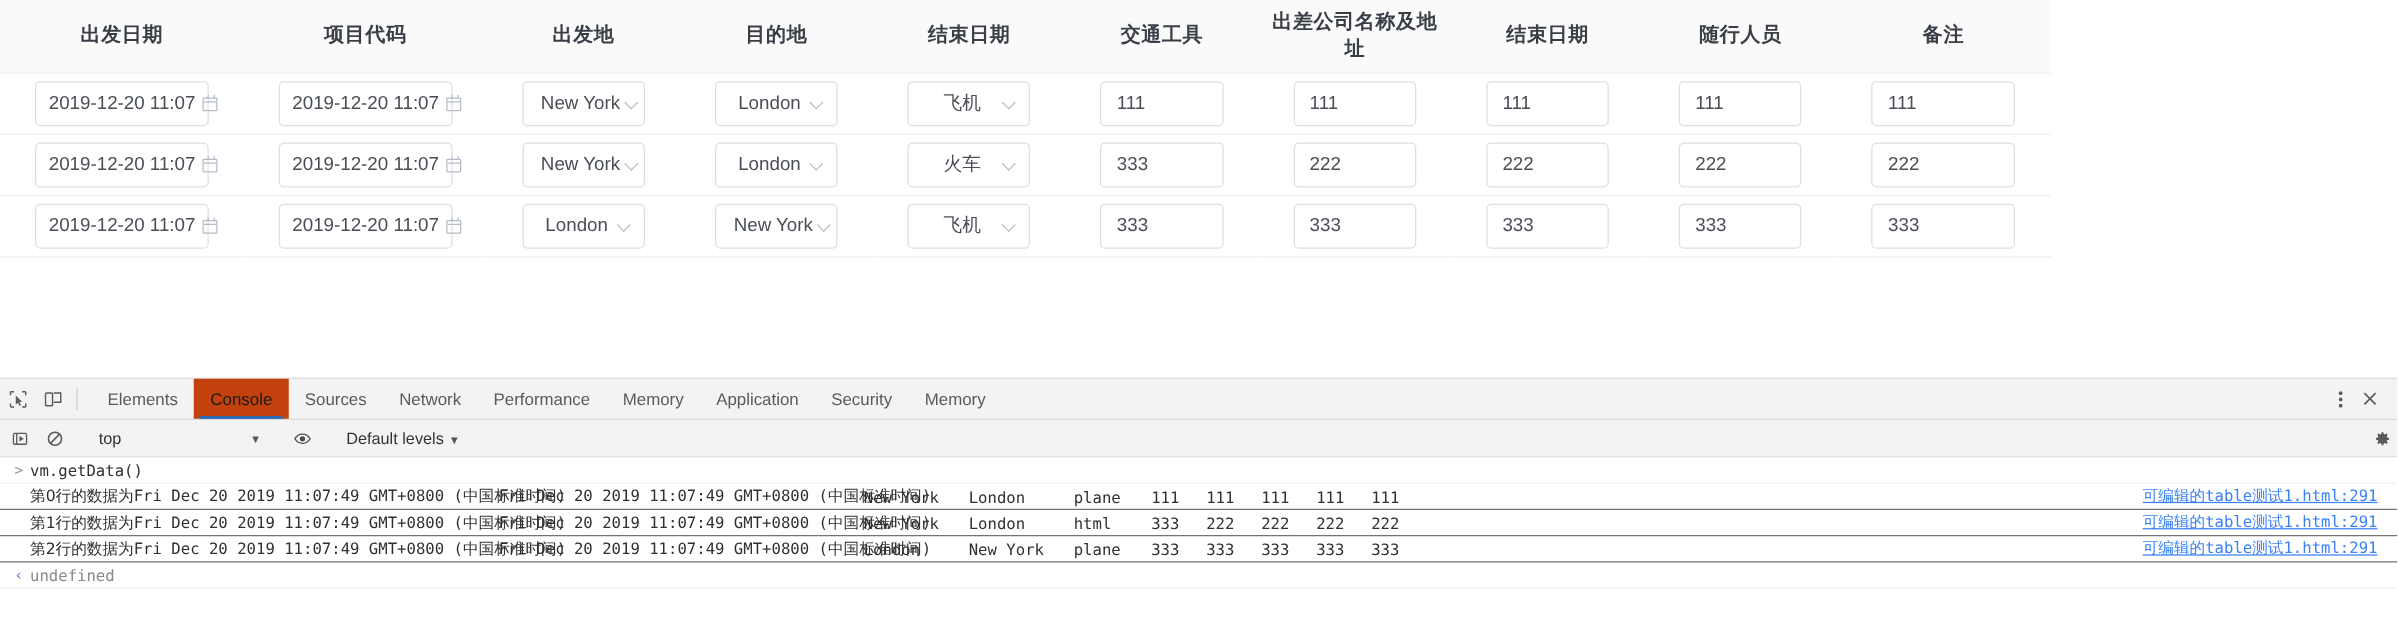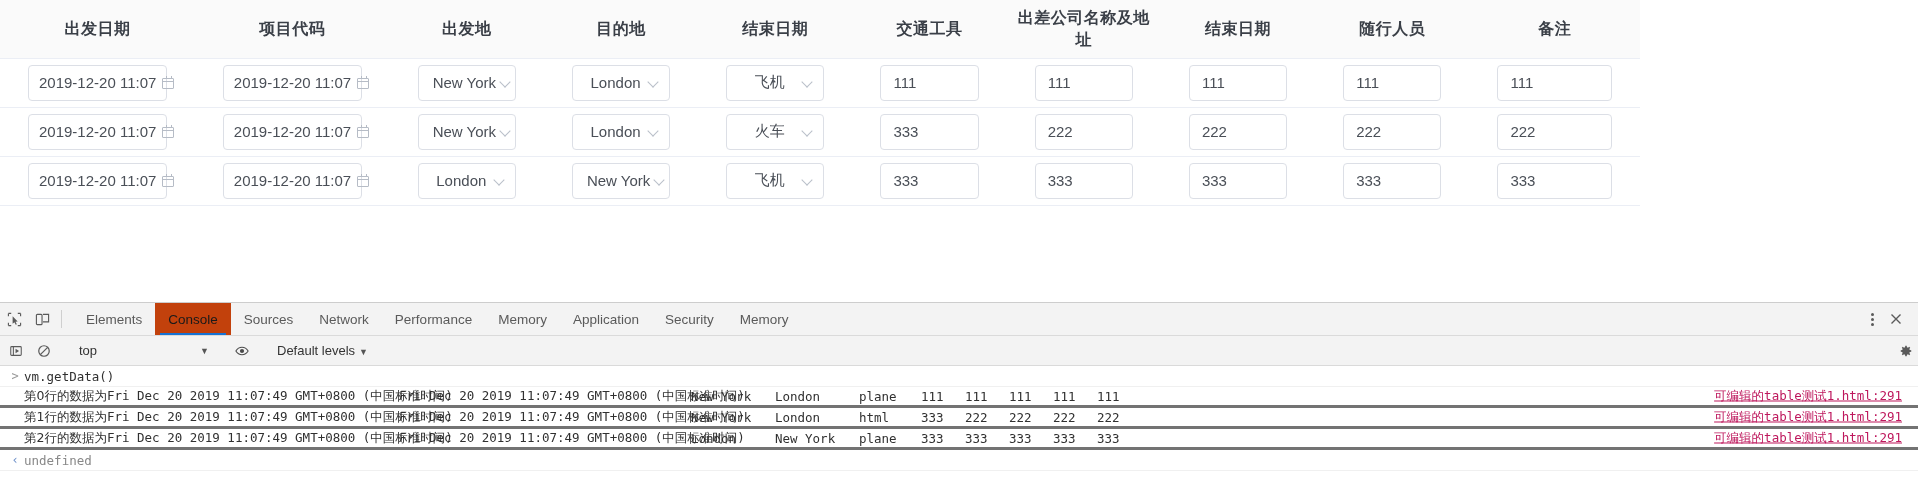--- a/index.html
+++ b/index.html
@@ -274,21 +274,21 @@
     flex: 1;
     background: #ffffff;
     overflow: hidden;
     font-family: "DejaVu Sans Mono", "Liberation Mono", monospace;
     font-size: 12.5px;
   }
   .cline {
     display: flex;
     align-items: center;
     min-height: 21px;
-    border-bottom: 3px solid #737373;
+    border-bottom: 1px solid #737373;
     padding-left: 6px;
     color: #303030;
     position: relative;
   }
   .cline.input  { border-bottom: 1px solid #f0f0f0; }
   .cline.result { color: #888; border-bottom: 1px solid #f0f0f0; }
   .arrow {
     width: 18px;
     flex: 0 0 18px;
     text-align: center;
@@ -298,21 +298,21 @@
   .arrow.blue { color: #6c8fc9; }
   .ctext { white-space: pre; }
   .seg { white-space: pre; }
   .seg.cn { font-family: "DejaVu Sans", sans-serif; font-size: 12.5px; }
   .src-link {
     position: absolute;
     right: 16px;
     top: 50%;
     transform: translateY(-50%);
     font-size: 12.5px;
-    color: #be185d;
+    color: #3b82f6;
     text-decoration: underline;
     white-space: nowrap;
     font-family: "DejaVu Sans Mono", "Liberation Mono", monospace;
   }
 </style>
 </head>
 <body>
 
 <div class="table-area">
   <table class="travel-table">

